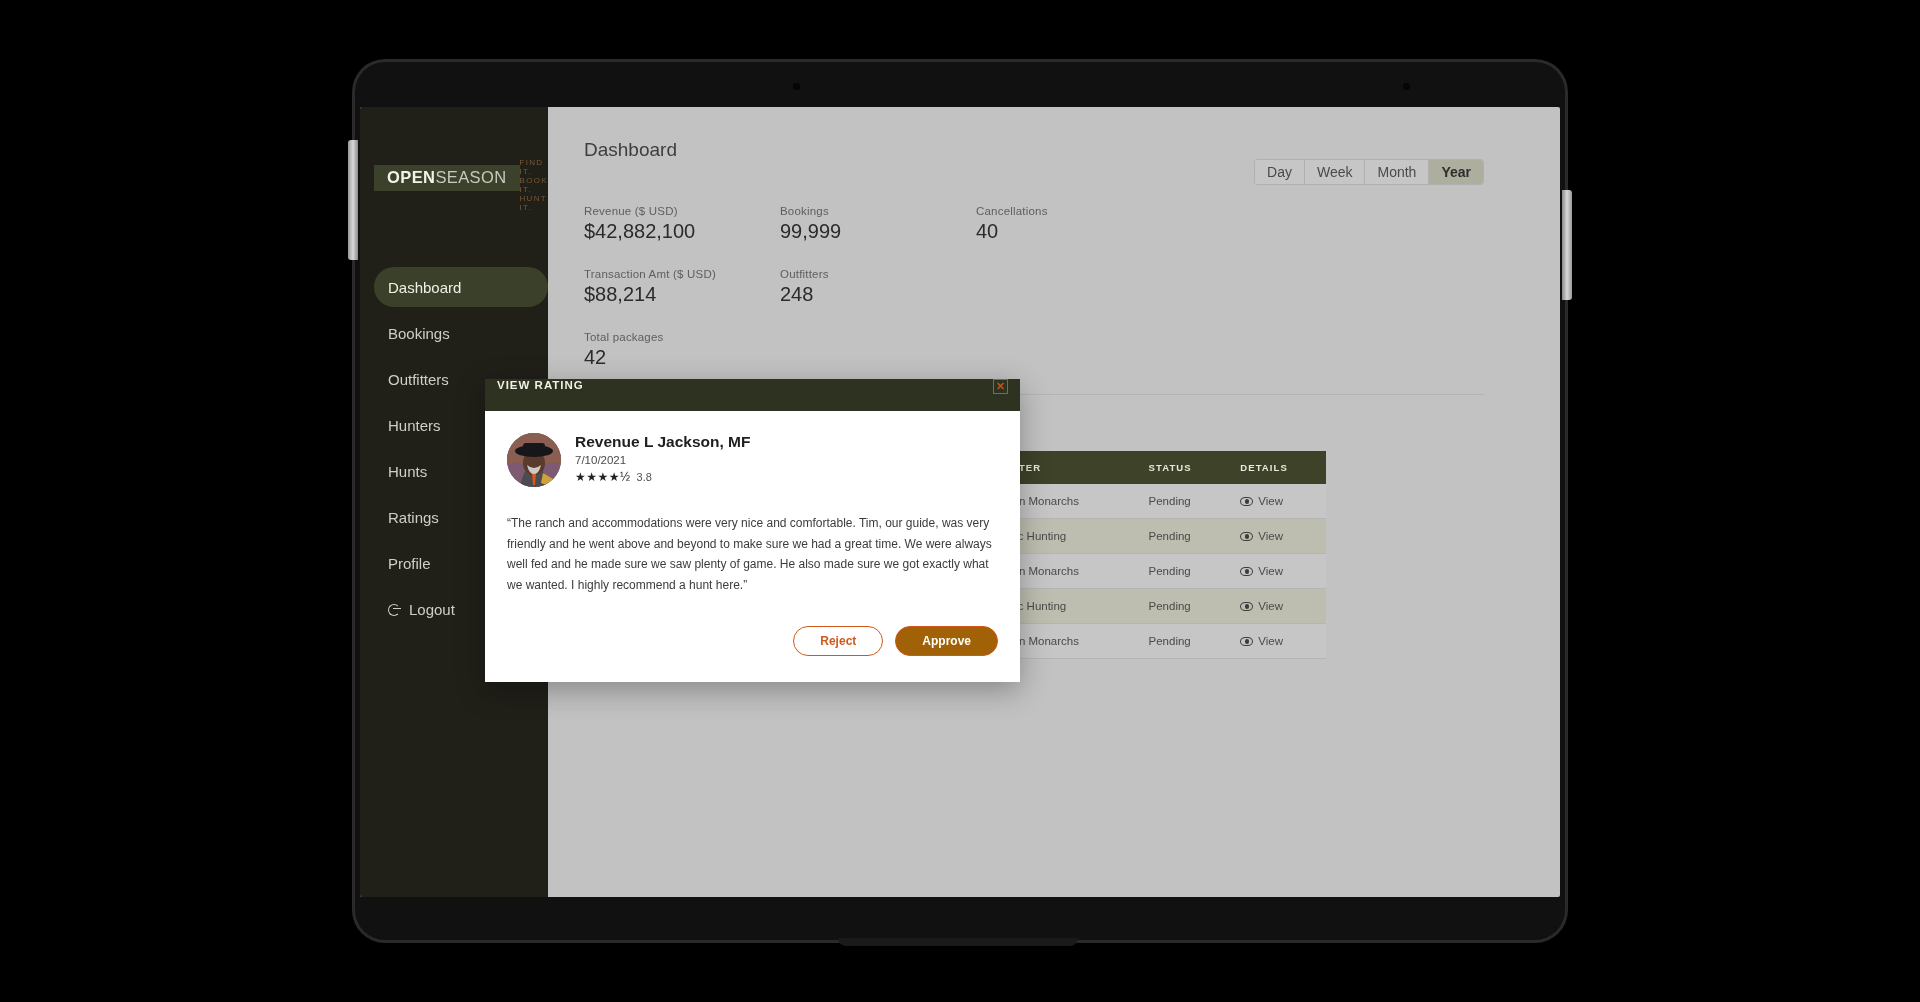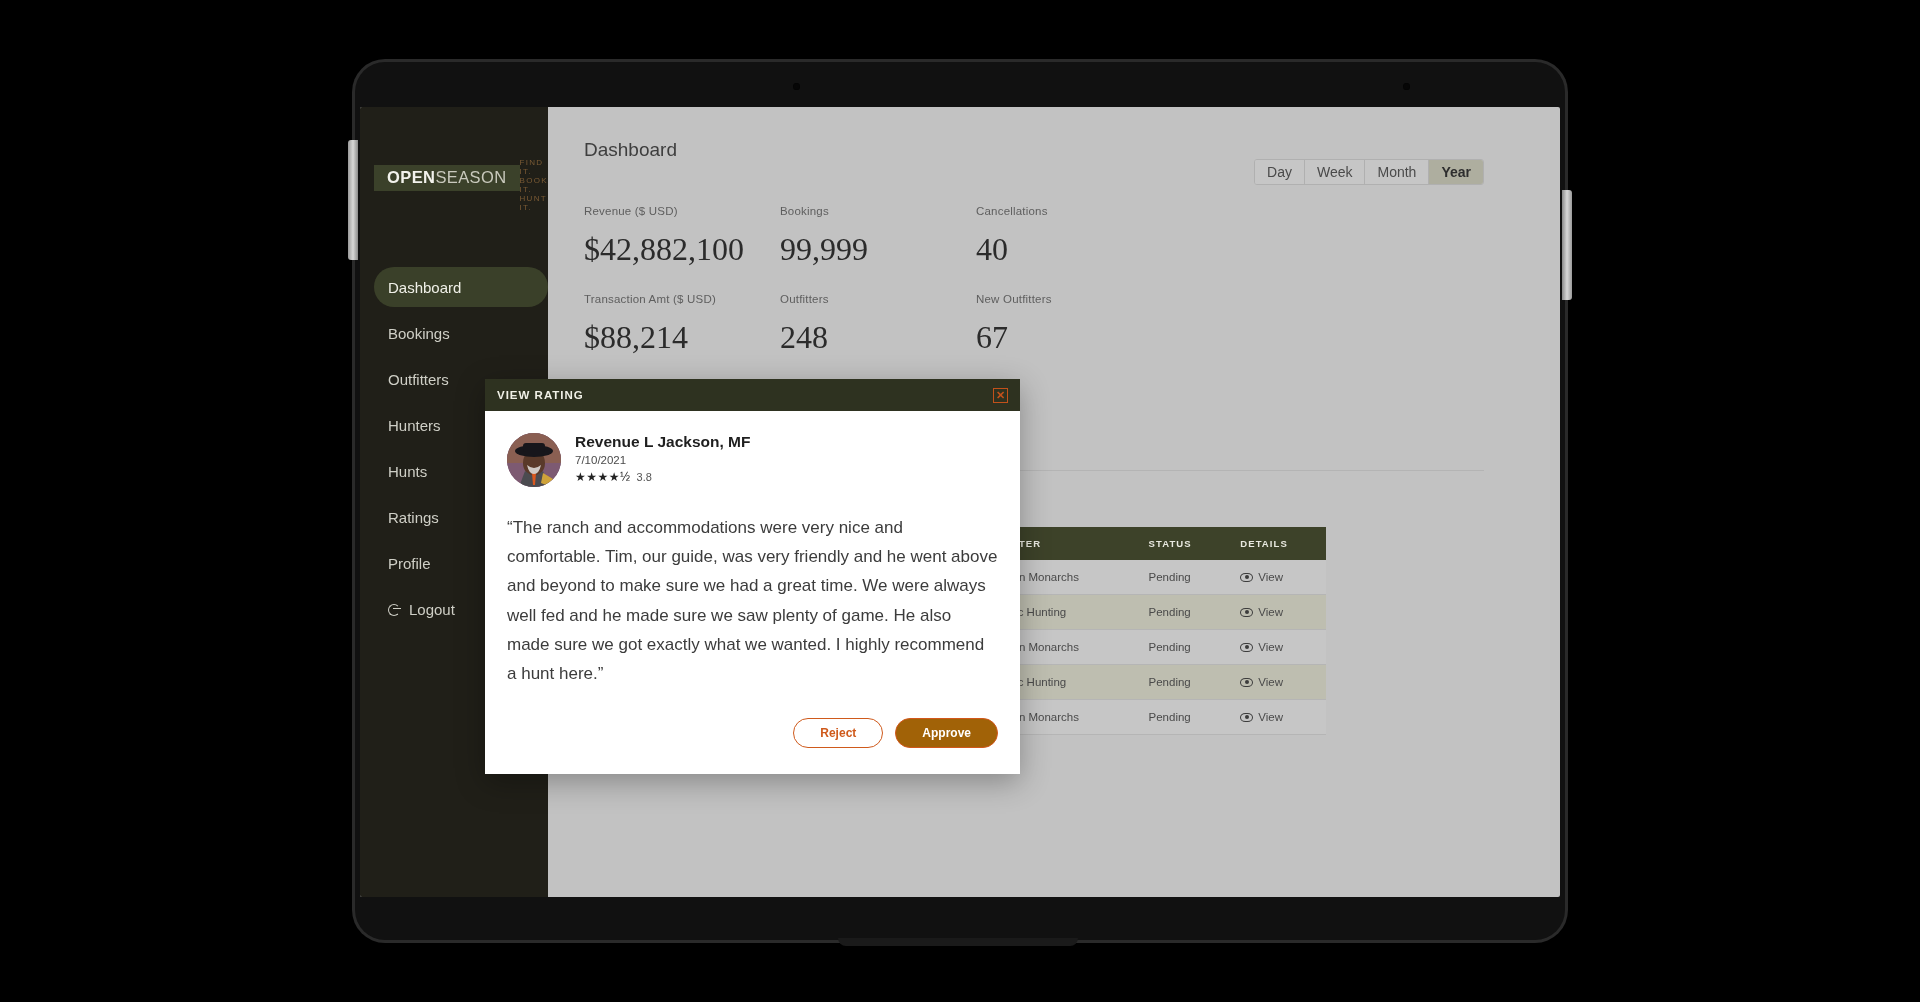--- a/index.html
+++ b/index.html
@@ -76,21 +76,21 @@
     border:1px solid #b0b0b0; border-radius:3px; overflow:hidden; background:#c8c8c8; }
   .range-btn{ padding:4px 12px; font-size:14px; color:#4a4a4a; cursor:pointer;
     border-right:1px solid #b0b0b0; background:#c6c6c6; }
   .range-btn:last-child{ border-right:none; }
   .range-btn.active{ background:#aeae9f; color:#2e2e2e; font-weight:600; }
 
   #stats{ margin-top:44px; }
   .stat-row{ display:flex; margin-bottom:26px; }
   .stat{ width:196px; }
   .stat-label{ font-size:11.5px; color:#5e5e5e; letter-spacing:.2px; }
-  .stat-value{ font-size:32px; color:#2b2b2b; font-weight:400; margin-top:15px; line-height:1.1;font-family:Liberation Serif, serif; }
+  .stat-value{ font-size:20px; color:#2b2b2b; font-weight:400; margin-top:3px; line-height:1.1; }
 
   #divider{ height:1px; background:#b4b4b4; margin:14px 0 0 0; }
   #tables-heading{ font-size:17px; color:#2c2c2c; font-weight:700; margin-top:22px; }
 
   #tables{ display:flex; gap:22px; margin-top:14px; }
   .data-table{ width:360px; border-collapse:collapse; font-size:11.5px; }
   .data-table thead th{ background:#3d4229; color:#e9e9e0; font-size:9.5px; font-weight:700;
     letter-spacing:1.1px; text-align:left; padding:11px 12px; }
   .data-table td{ padding:11px 12px; color:#4a4a4a; border-bottom:1px solid #b5b5b5; }
   .data-table tbody tr:nth-child(even){ background:#bebeb0; }
@@ -99,35 +99,35 @@
   .eye-icon{ display:inline-block; width:13px; height:9px; position:relative;
     vertical-align:-1px; margin-right:5px; }
   .eye-icon::before{ content:""; position:absolute; inset:0; border:1.4px solid #3c3c3c;
     border-radius:50% / 60%; }
   .eye-icon::after{ content:""; position:absolute; left:4.3px; top:2.4px; width:4.4px;
     height:4.4px; border-radius:50%; background:#3c3c3c; }
 
   
   #modal{ position:absolute; left:125px; top:272px; width:535px; background:#fff;
     box-shadow:0 8px 28px rgba(0,0,0,.3); z-index:40; }
-  #modal-header{ background:#2e3220; height:32px; display:flex; align-items:center;
+  #modal-header{ background:#2e3220; height:32px; display:flex; align-items:flex-start;
     justify-content:space-between; padding:0 12px;gap:32px; }
   #modal-title{ color:#f0f0e6; font-size:11.5px; font-weight:700; letter-spacing:1px; }
   #modal-close{ width:15px; height:15px; border:1.5px solid #c2511a; color:#c2511a;
     font-size:11px; line-height:12px; text-align:center; cursor:pointer; font-weight:700; }
   #modal-body{ padding:22px 22px 0 22px; }
   #reviewer{ display:flex; gap:14px; align-items:flex-start; }
   #avatar{ width:54px; height:54px; border-radius:50%; flex-shrink:0; overflow:hidden;
     background:#6e4a64; position:relative; }
   #reviewer-name{ font-size:15.5px; color:#1f1f1f; font-weight:700; }
   #review-date{ font-size:11.5px; color:#4a4a4a; margin-top:3px; }
   #rating-line{ display:flex; align-items:center; gap:6px; margin-top:4px; }
   #stars{ font-size:12px; color:#232323; letter-spacing:.5px; position:relative; }
   #rating-value{ font-size:11px; color:#555; }
-  #review-text{ margin-top:26px; font-size:17px; line-height:1.72; color:#3c3c3c; }
+  #review-text{ margin-top:26px; font-size:12px; line-height:1.72; color:#3c3c3c; }
   #modal-actions{ display:flex; justify-content:flex-end; gap:12px; padding:30px 22px 26px; }
   .btn{ border-radius:20px; padding:7px 26px; font-size:12px; cursor:pointer; font-weight:600; }
   #btn-reject{ border:1.6px solid #cf5a1c; color:#cf5a1c; background:#fff; }
   #btn-approve{ background:#a16207; color:#fff; border:1.6px solid #d2571a; }
 </style>
 </head>
 <body>
 
 <div id="device-frame">
   <div id="bezel-top">
@@ -219,24 +219,20 @@
           </div>
           <div class="stat-row">
             <div class="stat">
               <div class="stat-label">Transaction Amt ($ USD)</div>
               <div class="stat-value">$88,214</div>
             </div>
             <div class="stat">
               <div class="stat-label">Outfitters</div>
               <div class="stat-value">248</div>
             </div>
-            <div class="stat">
-              <div class="stat-label">New Outfitters</div>
-              <div class="stat-value">67</div>
-            </div>
           </div>
           <div class="stat-row">
             <div class="stat">
               <div class="stat-label">Total packages</div>
               <div class="stat-value">42</div>
             </div>
           </div>
         </div>
 
         <div id="divider"></div>

